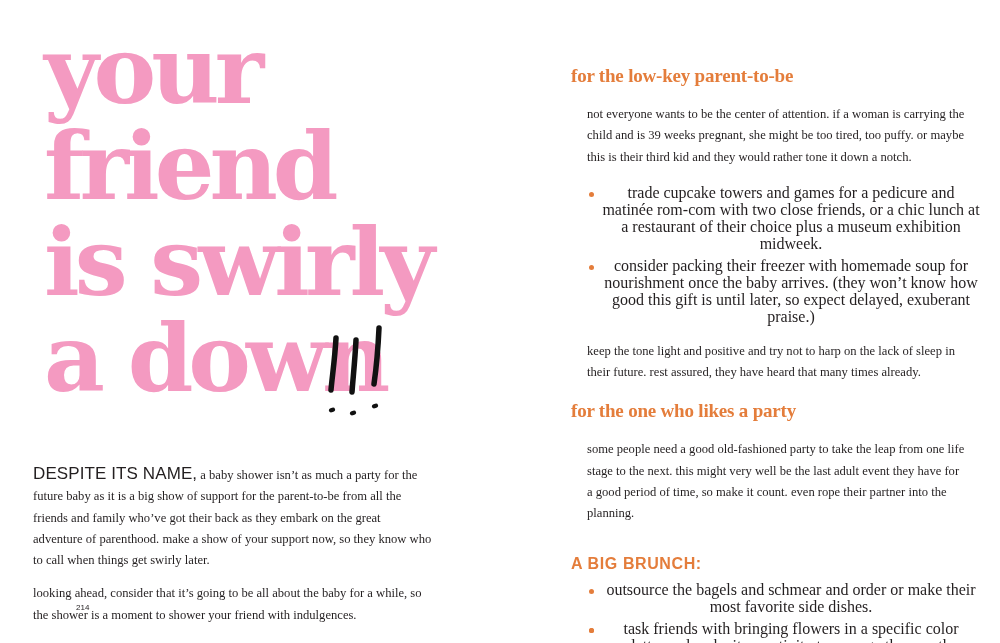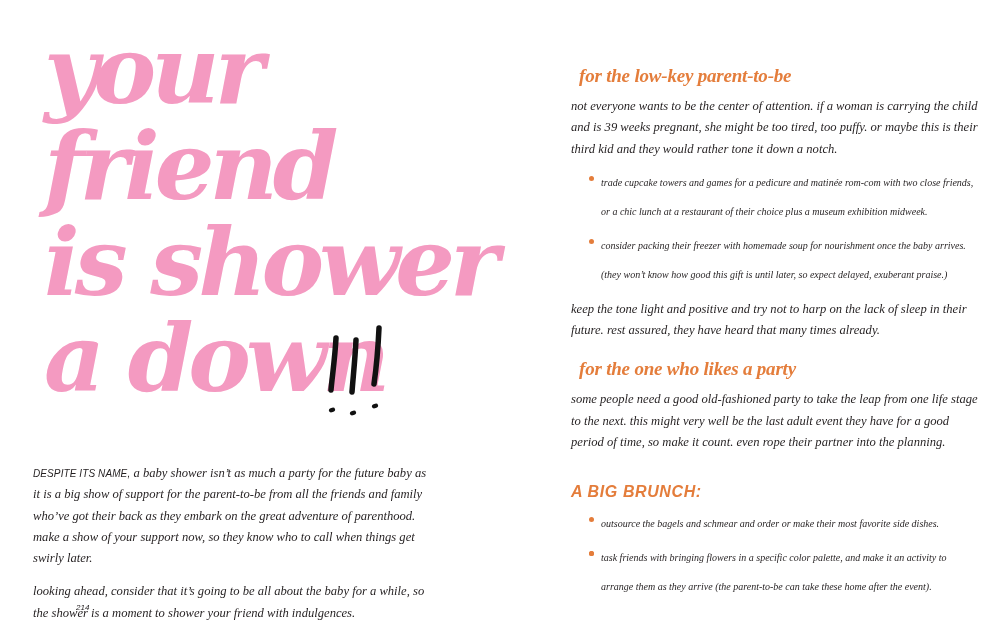--- a/index.html
+++ b/index.html
@@ -1,75 +1,75 @@
 <!DOCTYPE html>
 <html><head>
 <meta charset="utf-8">
 <style>
   html, body { margin: 0; padding: 0; }
   body {
     width: 1000px; height: 643px; background: #ffffff; position: relative; overflow: hidden;
     font-family: "DejaVu Serif", "Liberation Serif", serif; color: #231f20;
   }
-  .page { position: absolute; top: 0; height: 544px; font-style: italic; }
+  .page { position: absolute; top: 0; height: 544px; }
   .page-left { left: 0; width: 500px; }
   .page-right { left: 500px; width: 500px; }
 
   .headline {
     position: absolute; left: 44px; top: 22px; margin: 0;
     font-family: "DejaVu Serif", "Liberation Serif", serif;
     font-weight: bold; color: #f49ac1;
     font-size: 94px; line-height: 96px; letter-spacing: -5px;
   }
   .headline div { white-space: nowrap; }
   .bang {
     position: absolute; left: 328px; top: 318px; width: 60px; height: 100px;
   }
 
   .body-text {
     font-size: 12.6px; line-height: 21.3px; margin: 0; color: #231f20;
     font-family: "Liberation Serif", "DejaVu Serif", serif;
   }
   .left-body { position: absolute; left: 33px; top: 463px; width: 400px; }
   .left-body p { margin: 0 0 12px 0; }
-  .smallcaps { font-family: "Liberation Sans", "DejaVu Sans", sans-serif; font-size: 10px; letter-spacing: 0.1px; }
+  .smallcaps { font-family: "Liberation Sans", "DejaVu Sans", sans-serif; font-size: 17px; letter-spacing: 0.1px; }
 
   .folio {
     position: absolute; top: 603px; font-family: "Liberation Sans", "DejaVu Sans", sans-serif;
     font-size: 8px; color: #231f20; margin-left: 44px;
   }
   .folio-left { left: 32px; }
   .folio-right { left: 457px; }
 
   .right-col { position: absolute; left: 71px; top: 64px; width: 410px; }
   .sec-head {
     font-family: "Liberation Serif", "DejaVu Serif", serif; font-weight: bold;
-    color: #e47d3b; font-size: 19px; line-height: 24px; margin: 0 0 8px 8px; letter-spacing: -0.2px;
+    color: #e47d3b; font-size: 19px; line-height: 24px; margin: 0 0 8px 0; letter-spacing: -0.2px;
   }
-  .right-col p.body-text { margin: 0; }
+  .right-col p.body-text { margin: 16px; }
   ul.bullets { list-style: none; margin: 8px 0 10px 0; padding: 0 0 0 30px; }
-  ul.bullets li { position: relative; margin-bottom: 5px; font-size: 10px; line-height: 29px; font-family: "Liberation Serif", "DejaVu Serif", serif; }
+  ul.bullets li { position: relative; margin-bottom: 5px; font-size: 16px; line-height: 17px; font-family: "Liberation Serif", "DejaVu Serif", serif; text-align: center; }
   ul.bullets li .dot {
     position: absolute; left: -12px; top: 8px; width: 5px; height: 5px; border-radius: 50%;
     background: #e47d3b;
   }
   .subhead {
     font-family: "Liberation Sans", "DejaVu Sans", sans-serif; font-weight: bold;
     color: #e47d3b; font-size: 16px; letter-spacing: 0.6px; margin: 30px 0 8px 0;
   }
   .sec2 { margin-top: 16px; }
 </style>
 </head>
 <body>
 
 <div class="page page-left">
   <h1 class="headline">
     <div>your</div>
     <div>friend</div>
-    <div>is shower</div>
+    <div>is swirly</div>
     <div>a down</div>
   </h1>
 
   <svg class="bang" viewBox="0 0 60 100">
     <path d="M8 20 C 7 40, 4 60, 3 72" stroke="#111" stroke-width="5.5" stroke-linecap="round" fill="none"></path>
     <path d="M28 22 C 27 42, 25 60, 24 74" stroke="#111" stroke-width="5.5" stroke-linecap="round" fill="none"></path>
     <path d="M51 10 C 50 32, 48 52, 46 66" stroke="#111" stroke-width="5.5" stroke-linecap="round" fill="none"></path>
     <ellipse cx="4" cy="92" rx="3.2" ry="2.2" fill="#111" transform="rotate(-20 4 92)"></ellipse>
     <ellipse cx="25" cy="95" rx="3.2" ry="2.2" fill="#111" transform="rotate(-20 25 95)"></ellipse>
     <ellipse cx="47" cy="88" rx="3.2" ry="2.2" fill="#111" transform="rotate(-20 47 88)"></ellipse>

